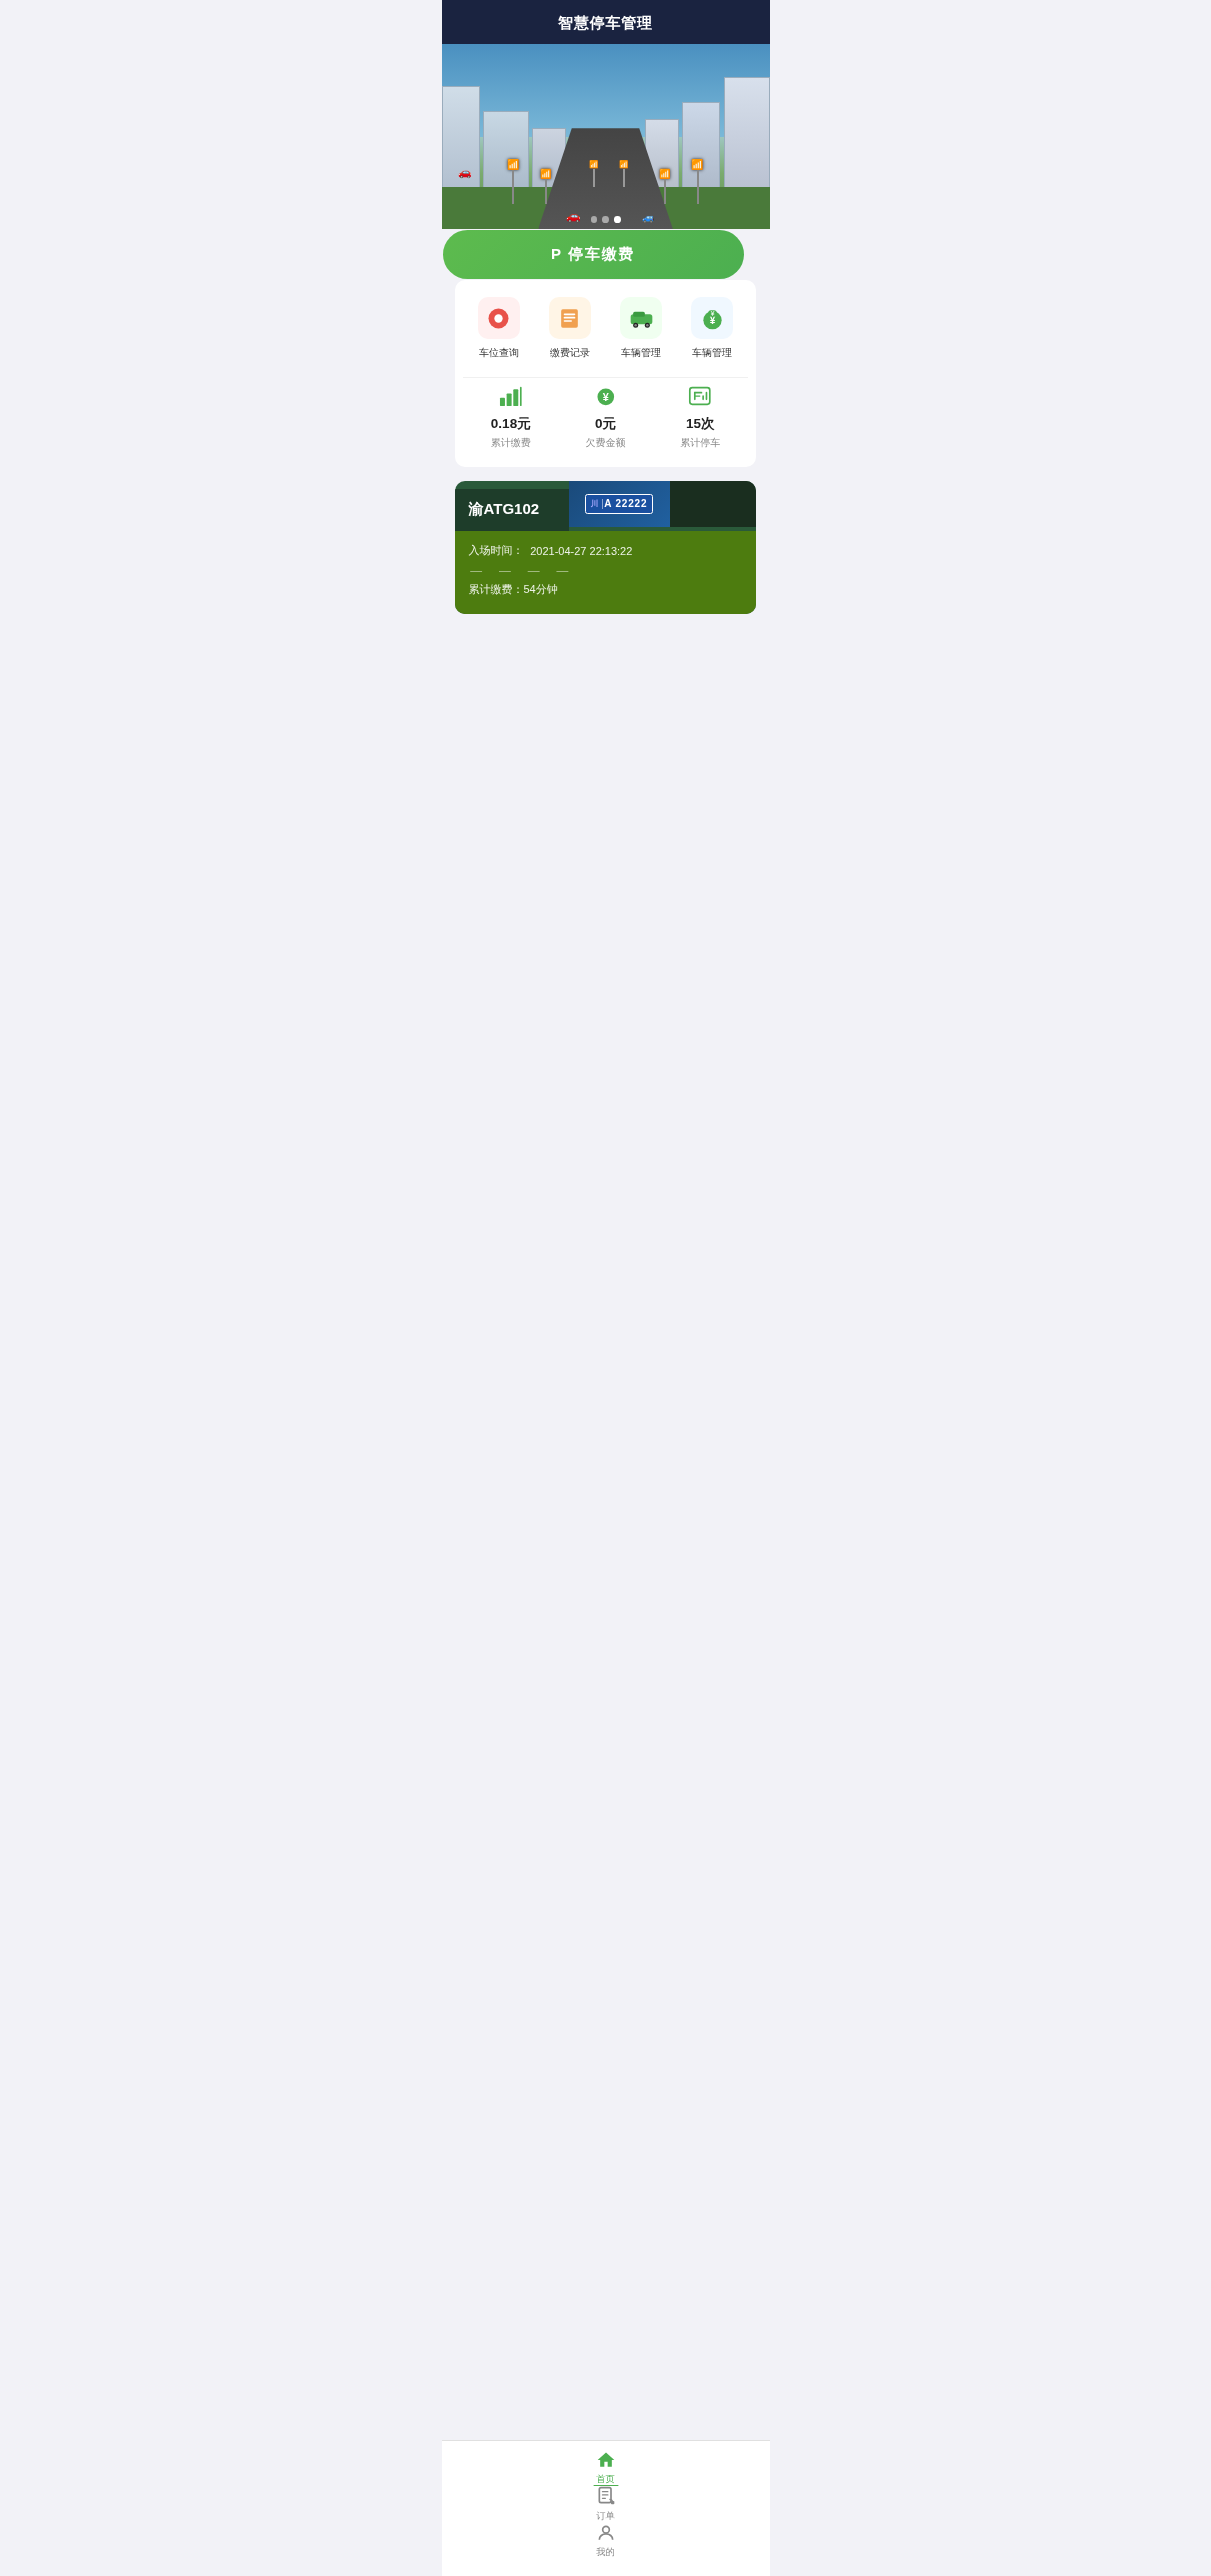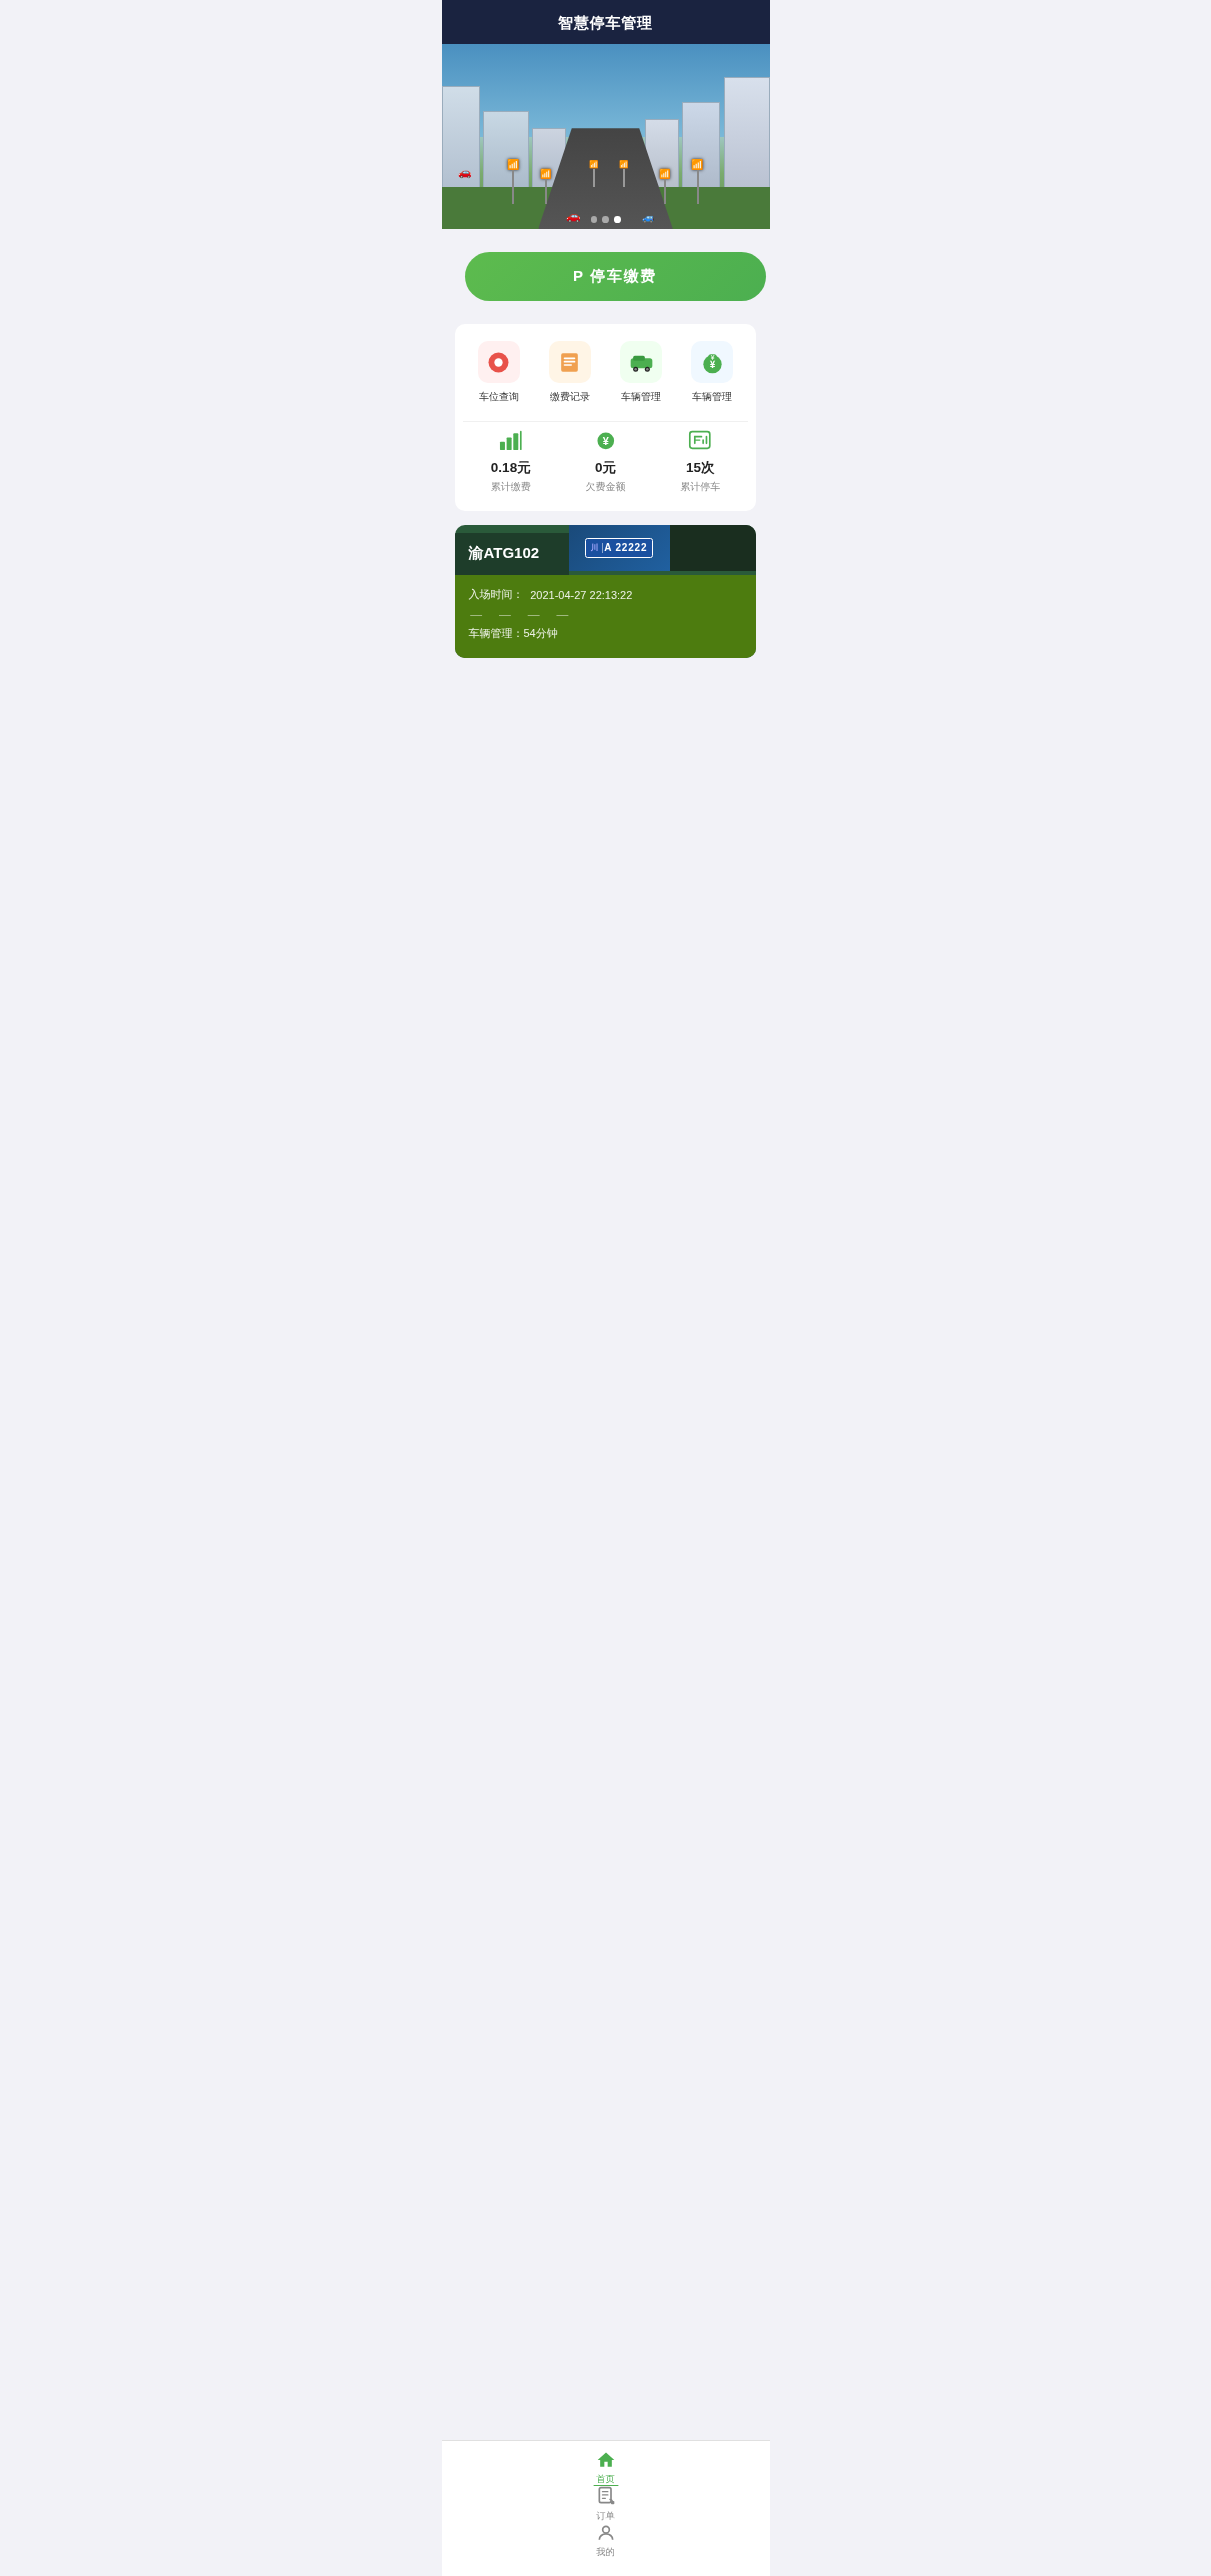--- a/index.html
+++ b/index.html
@@ -57,21 +57,21 @@
       width: 6.7px; height: 6.7px;
       border-radius: 50%;
       background: rgba(255,255,255,0.5);
     }
     .dot.active {
       background: white;
     }
 
     
     .pay-btn {
-      margin: 23px;
+      margin: 1px;
       background: linear-gradient(135deg, #5dbb4e, #4caf50);
       color: white;
       border: none;
       border-radius: 25px;
       padding: 15px 0;
       width: calc(100% - 27px);
       font-size: 15px;
       font-weight: 600;
       letter-spacing: 1.7px;
       cursor: pointer;
@@ -513,21 +513,21 @@
       <span>入场时间：</span>
       <span>2021-04-27 22:13:22</span>
     </div>
     <div class="time-dashes">
       <span>—</span>
         <span>—</span>
         <span>—</span>
         <span>—</span>
     </div>
     <div class="parking-time-row" style="margin-top:5px;">
-      <span>车辆管理：54分钟</span>
+      <span>累计缴费：54分钟</span>
     </div>
   </div>
 </div>
 
 <div class="spacer"></div>
 
 <div class="bottom-nav">
   <div class="nav-item">
     <div class="nav-underline"></div>
     <svg width="20" height="20" viewBox="0 0 24 24" class="nav-icon active">

